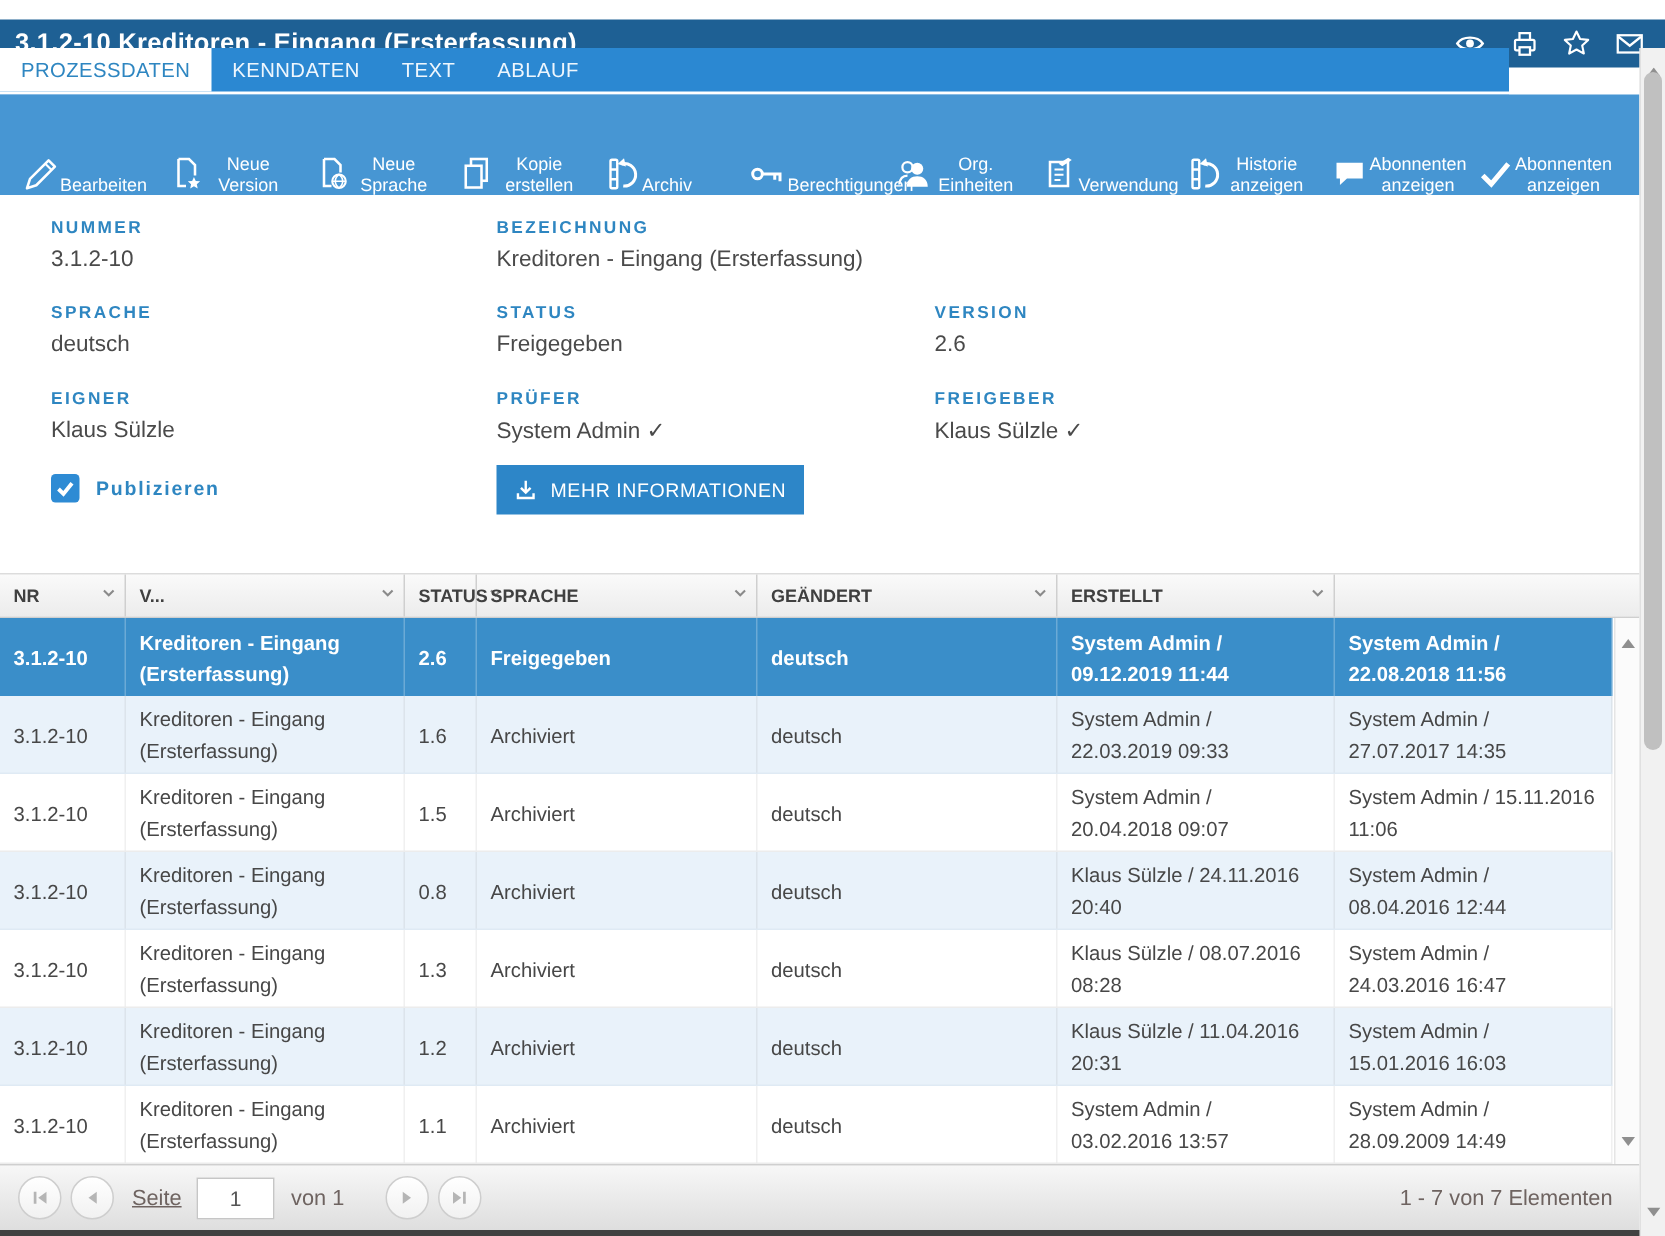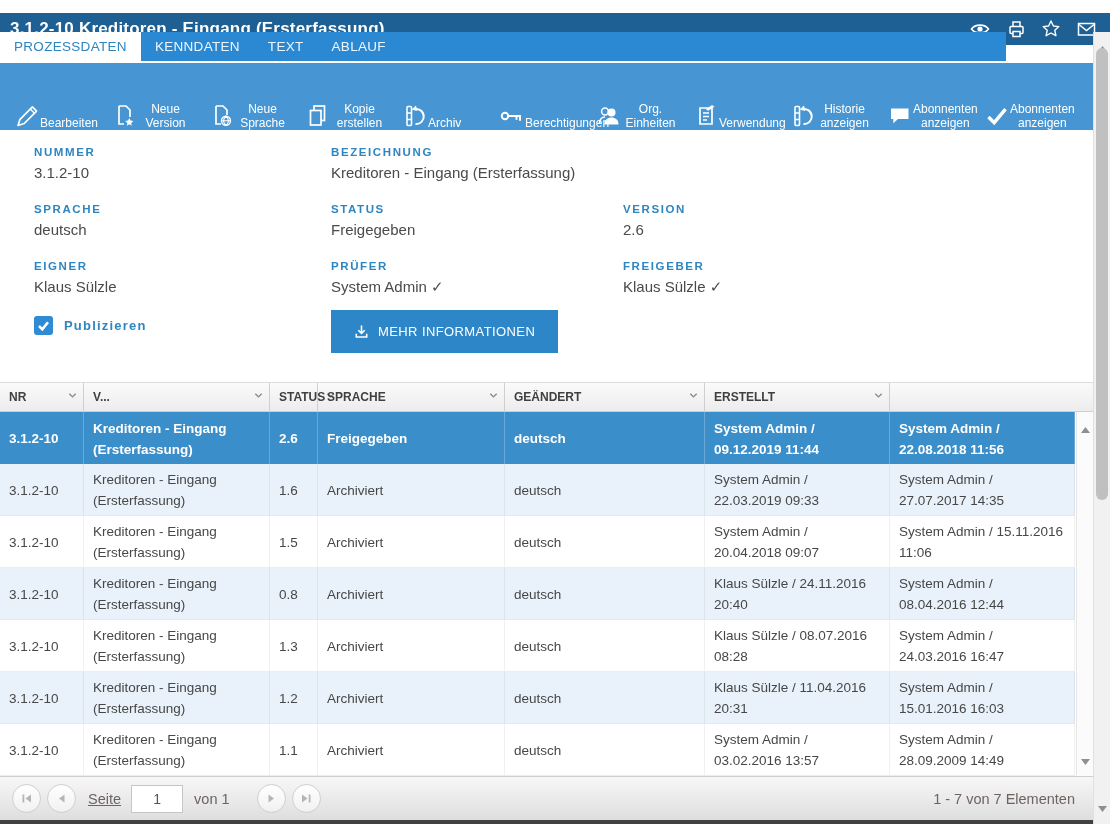--- a/index.html
+++ b/index.html
@@ -32,21 +32,21 @@
   .details{position:absolute;top:130px;left:0;width:1093px;height:252px;display:grid;
     grid-template-columns:297px 292px 1fr;grid-template-rows:57px 57px 50px auto;
     padding:16px 0 0 14px;margin-left:20px;}
   .flabel{color:#2e86c1;font-size:11.5px;font-weight:bold;letter-spacing:1.6px;margin-bottom:6px;}
   .fvalue{color:#4a4a4a;font-size:15px;}
   .pub{display:flex;align-items:flex-start;gap:11px;margin-top:6px;}
   .checkbox{width:19px;height:19px;background:#2e8bd4;border-radius:3px;display:flex;
     align-items:center;justify-content:center;cursor:pointer;flex:none;}
   .publabel{color:#2e86c1;font-weight:bold;font-size:13px;letter-spacing:1.2px;margin-top:2px;}
   .btn-mehr{display:inline-flex;align-items:center;gap:9px;background:#2d86c8;color:#fff;
-    font-size:13px;letter-spacing:.4px;height:43px;padding:0 23px;cursor:pointer;
+    font-size:13px;letter-spacing:.4px;height:33px;padding:0 12px;cursor:pointer;
     justify-self:start;align-self:start;}
 
   
   .gridwrap{position:absolute;top:382px;left:0;width:1093px;height:394px;}
   .thead{display:grid;grid-template-columns:84px 186px 48px 187px 200px 185px 185px 18px;
     height:30px;background:linear-gradient(#fafafa,#ececec);
     border-top:1px solid #dcdcdc;border-bottom:1px solid #cfcfcf;}
   .th{display:flex;align-items:center;justify-content:space-between;padding:0 5px 0 9px;
     border-right:1px solid #cfcfcf;font-size:12px;font-weight:bold;color:#404040;cursor:pointer;}
   .th.filler{border-right:none;cursor:default;}

